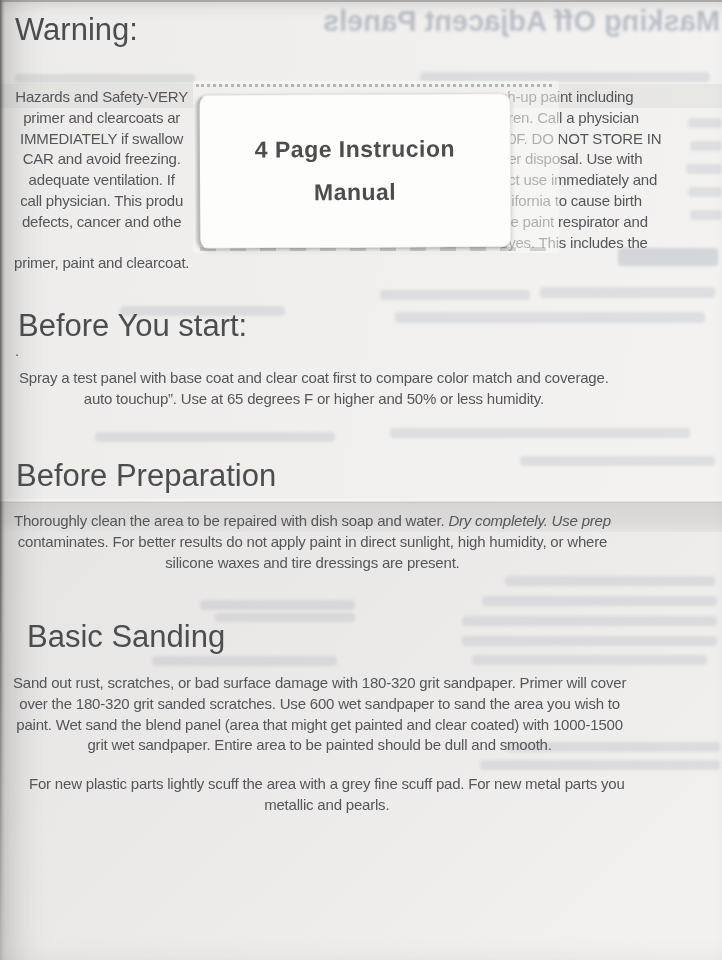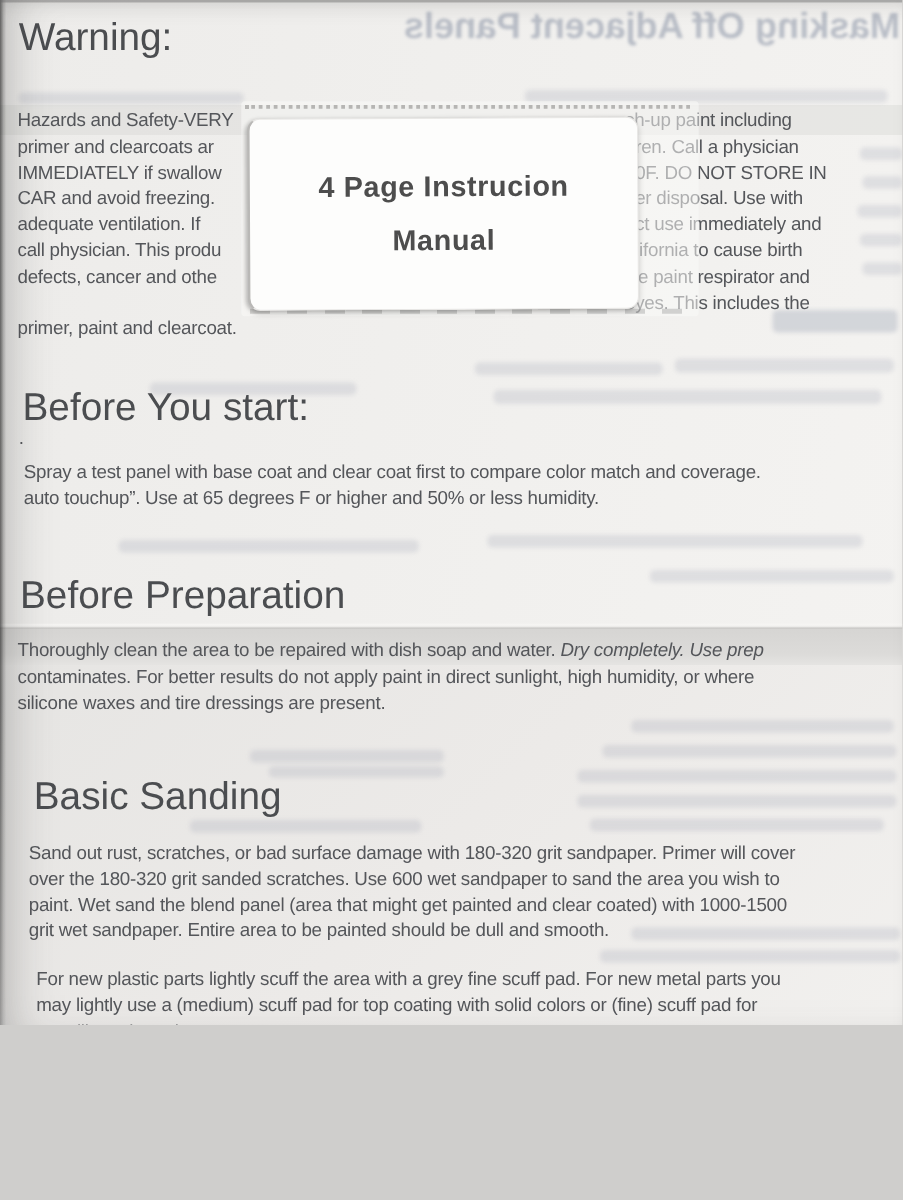--- a/index.html
+++ b/index.html
@@ -1,22 +1,23 @@
 <!DOCTYPE html>
 <html><head>
 <meta charset="utf-8">
 <style>
   html,body{margin:0;padding:0;background:#cfcecc;}
   .page{
     position:relative;
-    width:722px;height:820px;
+    width:722px;height:960px;
     overflow:hidden;
     background:linear-gradient(100deg,#edecea 0%,#f1f0ee 55%,#f4f3f1 100%);
     font-family:"Liberation Sans",sans-serif;
     color:#54565a;
+    text-align:center;
   }
   
   .bottom-sheet{
     position:absolute;left:0;top:503px;width:722px;height:457px;
     background:linear-gradient(135deg,#e6e5e3 0%,#eceae8 45%,#f3f2f0 100%);
   }
   .sheet-band{
     position:absolute;left:0;top:503px;width:722px;height:29px;
     background:linear-gradient(180deg,#d6d5d3 0%,#dcdbd9 70%,#e5e4e2 100%);
   }
@@ -159,30 +160,29 @@
   <h1 class="heading" style="left:16px;top:460px">Before Preparation</h1>
 
   <div class="para" style="left:14px;top:511px">
     <div class="line"><span>Thoroughly clean the area to be repaired with dish soap and water.  </span><span class="italic">Dry completely. Use prep</span></div>
     <div class="line">contaminates. For better results do not apply paint in direct sunlight, high humidity, or where</div>
     <div class="line">silicone waxes and tire dressings are present.</div>
   </div>
 
   <h1 class="heading" style="left:27px;top:621px">Basic Sanding</h1>
 
-  <div class="para" style="left:23px;top:673px">
+  <div class="para" style="left:13px;top:673px">
     <div class="line">Sand out rust, scratches, or bad surface damage with 180-320 grit sandpaper. Primer will cover</div>
     <div class="line">over the 180-320 grit sanded scratches. Use 600 wet sandpaper to sand the area you wish to</div>
     <div class="line">paint. Wet sand the blend panel (area that might get painted and clear coated) with 1000-1500</div>
     <div class="line">grit wet sandpaper. Entire area to be painted should be dull and smooth.</div>
   </div>
 
   <div class="para" style="left:29px;top:774px">
     <div class="line">For new plastic parts lightly scuff the area with a grey fine scuff pad. For new metal parts you</div>
-    <div class="line">may lightly use a (medium) scuff pad for top coating with solid colors or (fine) scuff pad for</div>
     <div class="line">metallic and pearls.</div>
   </div>
 
   <div class="left-edge"></div>
   <div class="left-edge-fade"></div>
   <div class="top-edge"></div>
   <div class="vignette"></div>
 
 </div>
 

